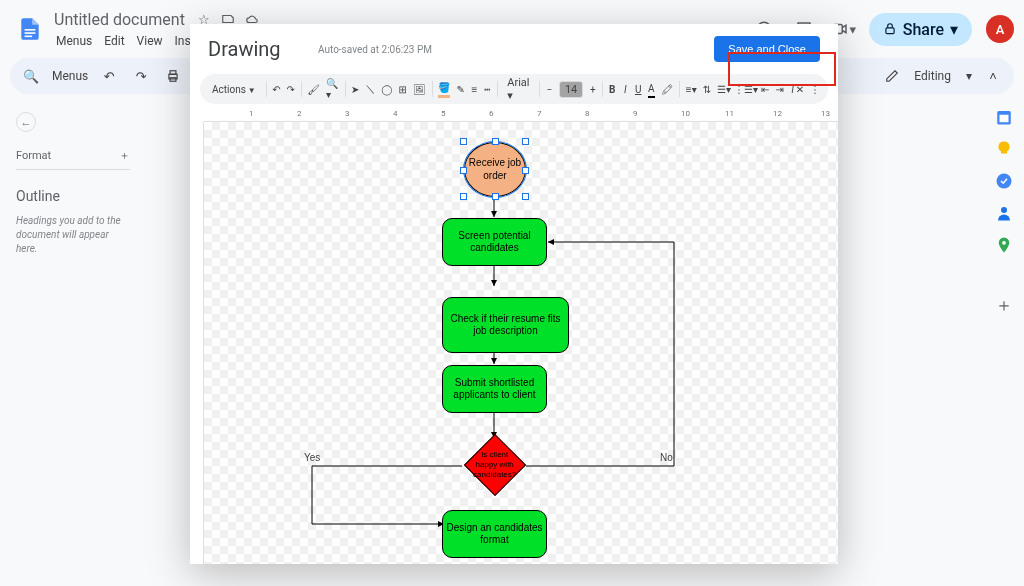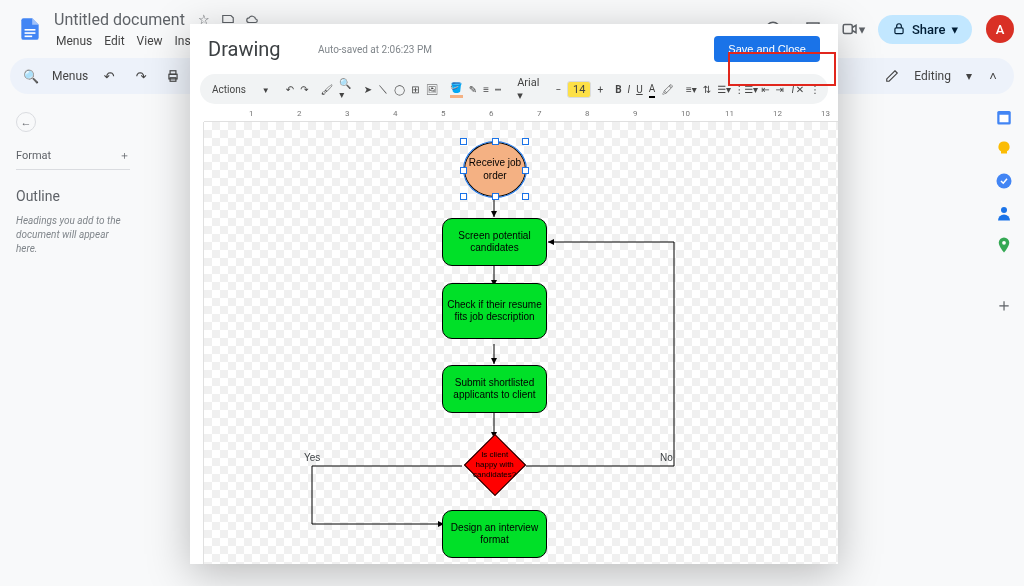--- a/index.html
+++ b/index.html
@@ -8,21 +8,21 @@
 .logo{width:32px;height:32px;margin:0 4px;display:flex;align-items:center;justify-content:center}
 .logo svg{width:26px;height:26px}
 .title-block{flex:1}
 .title-row{display:flex;align-items:center;gap:6px}
 .title{font-size:16px;color:#5f6368;padding:2px 4px}
 .title-icon{width:18px;height:18px;color:#5f6368;display:flex;align-items:center;justify-content:center}
 .menus{display:flex;gap:0;font-size:12px;color:#444}
 .menu-item{padding:3px 6px;border-radius:3px;cursor:pointer}
 .right-head{display:flex;align-items:center;gap:10px}
 .head-icon{width:30px;height:30px;border-radius:50%;display:flex;align-items:center;justify-content:center;color:#5f6368}
-.share-btn{background:#c2e7ff;color:#001d35;border-radius:30px;padding:7px 14px;display:flex;align-items:center;gap:6px;font-size:13px;font-weight:500}
+.share-btn{background:#c2e7ff;color:#001d35;border-radius:30px;padding:7px 14px;display:flex;align-items:center;gap:6px;font-size:16px;font-weight:500}
 .avatar{width:28px;height:28px;border-radius:50%;background:#d93025;color:#fff;display:flex;align-items:center;justify-content:center;font-size:13px;font-weight:500;margin-left:4px}
 .toolbar{height:36px;margin:0 10px 8px;background:#edf2fa;border-radius:20px;display:flex;align-items:center;padding:0 10px;gap:10px;color:#444}
 .tb-icon{width:22px;height:22px;display:flex;align-items:center;justify-content:center;color:#444}
 .zoom{font-size:12px;display:flex;align-items:center;gap:2px}
 .editing{font-size:12px;display:flex;align-items:center;gap:15px;color:#444}
 .body{display:flex;height:calc(586px - 58px - 44px)}
 .sidebar{width:140px;padding:10px 10px 0 16px;font-size:11px;color:#5f6368}
 .sb-arrow{width:20px;height:20px;border:1px solid #dadce0;border-radius:50%;display:flex;align-items:center;justify-content:center;margin-bottom:16px}
 .sb-section{display:flex;justify-content:space-between;align-items:center;border-bottom:1px solid #dadce0;padding-bottom:6px;margin-bottom:18px}
 .sb-hint{font-style:italic;color:#80868b;line-height:1.4;font-size:10px}
@@ -32,23 +32,23 @@
 .modal-overlay{position:absolute;left:0;top:0;right:0;bottom:0;display:flex;justify-content:center}
 .modal{position:absolute;top:24px;left:190px;width:648px;height:540px;background:#fff;border-radius:0;box-shadow:0 10px 40px rgba(0,0,0,.25);display:flex;flex-direction:column;overflow:hidden}
 .modal-head{display:flex;align-items:center;padding:12px 18px}
 .modal-title{font-size:20px;color:#3c4043;font-weight:400;flex:0 0 110px}
 .autosave{font-size:10px;color:#80868b;flex:1}
 .save-btn{background:#1a73e8;color:#fff;border:none;border-radius:4px;padding:7px 14px;font-size:11px;font-weight:500;cursor:pointer}
 .highlight-box{position:absolute;right:2px;top:28px;width:108px;height:34px;border:2px solid #e1261c;pointer-events:none}
 .dtoolbar{height:30px;background:#f1f3f4;border-radius:16px;margin:0 10px 4px;display:flex;align-items:center;padding:0 8px;gap:6px;font-size:10px;color:#444}
 .dtb-item{width:18px;height:18px;display:flex;align-items:center;justify-content:center;color:#444}
 .dtb-sep{width:1px;height:16px;background:#dadce0}
-.actions{display:flex;align-items:flex-end;gap:16px;padding:0 4px}
+.actions{display:flex;align-items:flex-end;gap:2px;padding:0 4px}
 .font-name{font-size:11px;padding:0 4px}
-.font-size-box{border:1px solid #dadce0;border-radius:3px;padding:1px 5px;font-size:11px;background:#fde047}
+.font-size-box{border:1px solid #dadce0;border-radius:3px;padding:1px 5px;font-size:11px;background:#a3a3a3}
 .canvas-wrap{flex:1;position:relative;overflow:hidden}
 .ruler-h{height:14px;background:#fff;border-bottom:1px solid #e0e0e0;margin-left:14px;font-size:8px;color:#777;position:relative}
 .ruler-h span{position:absolute;top:1px}
 .ruler-v{position:absolute;left:0;top:14px;bottom:0;width:14px;background:#fff;border-right:1px solid #e0e0e0}
 .canvas{position:absolute;left:14px;top:14px;right:0;bottom:0;
  background:#fff;
  background-image:
   linear-gradient(45deg,#f0f0f0 25%,transparent 25%),
   linear-gradient(-45deg,#f0f0f0 25%,transparent 25%),
   linear-gradient(45deg,transparent 75%,#f0f0f0 75%),
@@ -305,25 +305,25 @@
     <div class="handle" style="left:256px;top:16px"></div>
           <div class="handle" style="left:288px;top:16px"></div>
           <div class="handle" style="left:318px;top:16px"></div>
     <div class="handle" style="left:256px;top:45px"></div>
           <div class="handle" style="left:318px;top:45px"></div>
     <div class="handle" style="left:256px;top:71px"></div>
           <div class="handle" style="left:288px;top:71px"></div>
           <div class="handle" style="left:318px;top:71px"></div>
 
     <div class="shape round" style="left:238px;top:96px;width:105px;height:48px">Screen potential candidates</div>
-    <div class="shape round" style="left:238px;top:161px;width:105px;height:56px">Check if their resume fits job description</div>
+    <div class="shape round" style="left:238px;top:175px;width:127px;height:56px">Check if their resume fits job description</div>
     <div class="shape round" style="left:238px;top:243px;width:105px;height:48px">Submit shortlisted applicants to client</div>
     <div class="shape diamond" style="left:269px;top:321px;width:44px;height:44px">
             <span style="font-size:8px">Is client happy with candidates?</span>
           </div>
-    <div class="shape round" style="left:238px;top:388px;width:105px;height:48px">Design an interview format</div>
+    <div class="shape round" style="left:238px;top:388px;width:105px;height:48px">Design an candidates format</div>
 
     <div class="lbl" style="left:100px;top:330px">Yes</div>
     <div class="lbl" style="left:456px;top:330px">No</div>
    </div>
   </div>
  </div>
 </div>
 
 </body></html>

